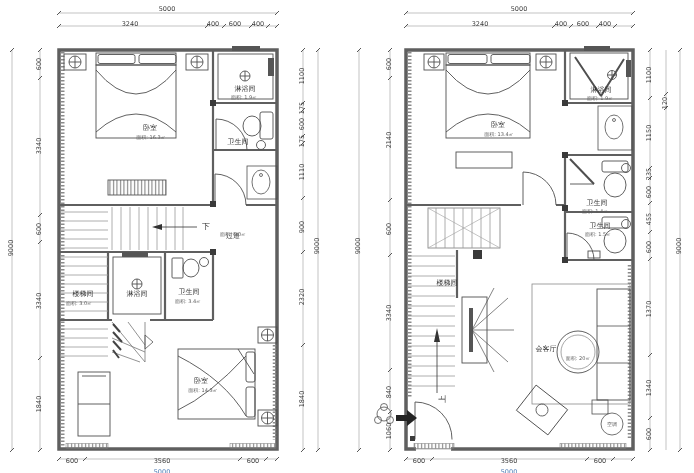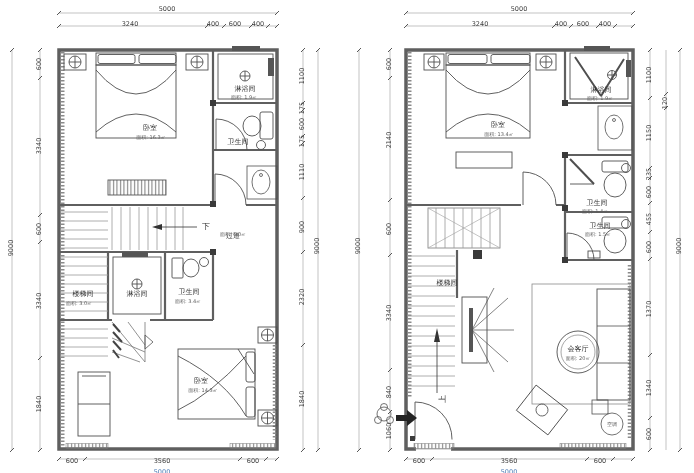--- a/index.html
+++ b/index.html
@@ -349,17 +349,17 @@
 
   <div class="room" style="left:498px;top:125px">卧室</div>
   <div class="area" style="left:499px;top:134px">面积: 13.4㎡</div>
   <div class="room" style="left:601px;top:90px">淋浴间</div>
   <div class="area" style="left:600px;top:98px">面积: 1.9㎡</div>
   <div class="room" style="left:597px;top:203px">卫生间</div>
   <div class="area" style="left:595px;top:211px">面积: 1.4㎡</div>
   <div class="room" style="left:600px;top:226px">卫生间</div>
   <div class="area" style="left:598px;top:234px">面积: 1.5㎡</div>
   <div class="room" style="left:447px;top:283px">楼梯间</div>
-  <div class="room" style="left:578px;top:349px">会客厅</div>
+  <div class="room" style="left:546px;top:349px">会客厅</div>
   <div class="area" style="left:578px;top:358px">面积: 20㎡</div>
   <div class="room big rot" style="left:443px;top:399px">上</div>
   <div class="area" style="left:612px;top:424px">空调</div>
 </div>
 
 </body></html>

